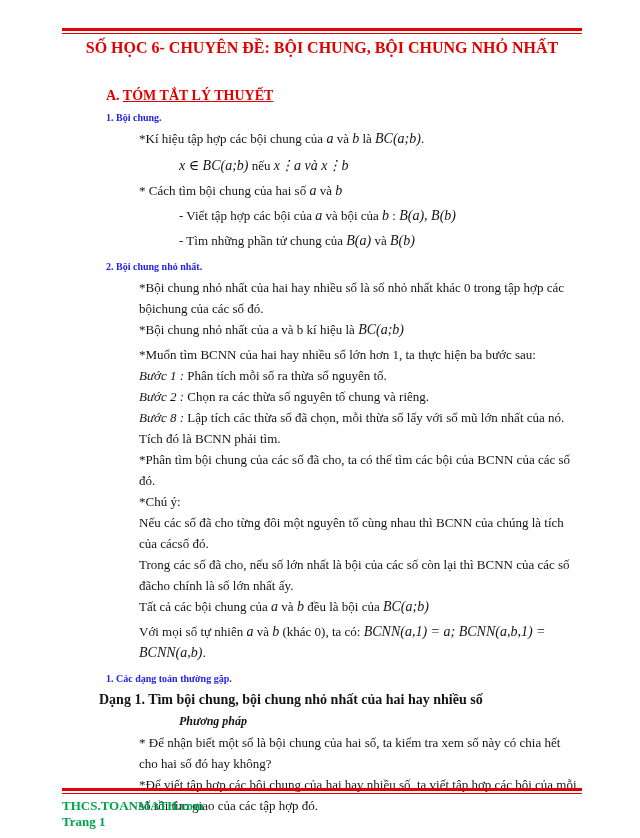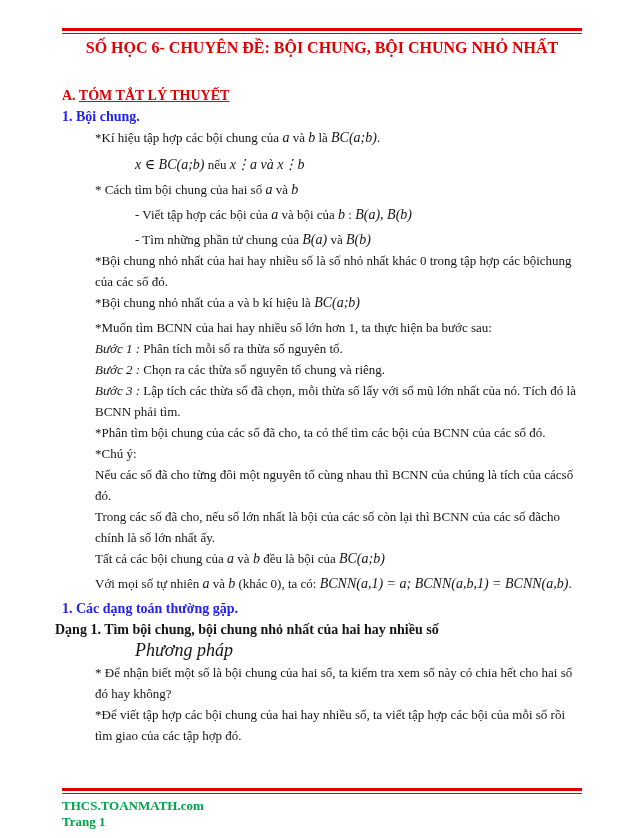--- a/index.html
+++ b/index.html
@@ -12,36 +12,36 @@
   .page { position:absolute; inset:0; padding:28px 58px 0 62px; }
   .rule-double {
     height:6px;
     border-top:3px solid var(--red,#e00000);
     border-bottom:1px solid var(--red,#e00000);
   }
   .doc-title {
     text-align:center; color:var(--red,#e00000); font-weight:bold;
     font-size:16px; margin-top:5px; line-height:18px;
   }
-  .content { margin-top:28px; }
+  .content { margin-top:28px;margin-left:44px; }
   .line { line-height:21px; }
   .indent-0 { padding-left:0; }
   .indent-1 { padding-left:33px; }
   .indent-2 { padding-left:73px; }
   .outdent  { margin-left:-7px; }
   .sp6 { margin-top:6px; margin-bottom:2px; }
   .sp4 { margin-top:4px; }
   .s-n  { }
   .s-m  { font-style:italic; font-size:14px; }
   .s-i  { font-style:italic; }
   .s-b  { font-weight:bold; font-size:14px; }
-  .s-bi { font-weight:normal; font-style:italic; font-size:18px; }
+  .s-bi { font-weight:bold; font-style:italic; font-size:12px; }
   .s-rb  { color:var(--red,#e00000); font-weight:bold; font-size:14px; }
   .s-rbu { color:var(--red,#e00000); font-weight:bold; font-size:14px; text-decoration:underline; }
-  .s-bb  { color:var(--blue,#2222ee); font-weight:bold; font-size:14px; }
+  .s-bb  { color:var(--blue,#2222ee); font-weight:bold; font-size:10px; }
   .footer { position:absolute; left:62px; right:58px; bottom:8px; }
   .footer .rule-double { margin-bottom:4px; }
   .footer-row {
     display:flex; justify-content:space-between;
     color:var(--green,#00a44c); font-weight:bold; font-size:13px;flex-direction:column;
   }
 </style>
 </head>
 <body>
 
@@ -49,26 +49,27 @@
   <div class="rule-double"></div>
   <div class="doc-title">SỐ HỌC 6- CHUYÊN ĐỀ: BỘI CHUNG, BỘI CHUNG NHỎ NHẤT</div>
   <div class="content">
       <p class="line indent-0"><span class="s-rb">A. </span><span class="s-rbu">TÓM TẮT LÝ THUYẾT</span></p>
       <p class="line indent-0"><span class="s-bb">1. Bội chung.</span></p>
       <p class="line indent-1"><span class="s-n">*Kí hiệu tập hợp các bội chung của </span><span class="s-m">a</span><span class="s-n"> và </span><span class="s-m">b</span><span class="s-n"> là </span><span class="s-m">BC(a;b)</span><span class="s-n">.</span></p>
       <p class="line indent-2 sp6"><span class="s-m">x ∈ BC(a;b)</span><span class="s-n"> nếu </span><span class="s-m">x⋮a và x⋮b</span></p>
       <p class="line indent-1 sp4"><span class="s-n">* Cách tìm bội chung của hai số </span><span class="s-m">a</span><span class="s-n"> và </span><span class="s-m">b</span></p>
       <p class="line indent-2 sp4"><span class="s-n">- Viết tập hợp các bội của </span><span class="s-m">a</span><span class="s-n"> và bội của </span><span class="s-m">b</span><span class="s-n"> : </span><span class="s-m">B(a), B(b)</span></p>
       <p class="line indent-2 sp4"><span class="s-n">- Tìm những phần tử chung của </span><span class="s-m">B(a)</span><span class="s-n"> và </span><span class="s-m">B(b)</span></p>
+      <p class="line indent-0 sp4"><span class="s-bb">2. Bội chung nhỏ nhất.</span></p>
       <p class="line indent-1"><span class="s-n">*Bội chung nhỏ nhất của hai hay nhiều số là số nhỏ nhất khác 0 trong tập hợp các bộichung của các số đó.</span></p>
       <p class="line indent-1"><span class="s-n">*Bội chung nhỏ nhất của a và b kí hiệu là </span><span class="s-m">BC(a;b)</span></p>
       <p class="line indent-1 sp4"><span class="s-n">*Muốn tìm BCNN của hai hay nhiều số lớn hơn 1, ta thực hiện ba bước sau:</span></p>
       <p class="line indent-1"><span class="s-i">Bước 1 :</span><span class="s-n"> Phân tích mỗi số ra thừa số nguyên tố.</span></p>
       <p class="line indent-1"><span class="s-i">Bước 2 :</span><span class="s-n"> Chọn ra các thừa số nguyên tố chung và riêng.</span></p>
-      <p class="line indent-1"><span class="s-i">Bước 3 :</span><span class="s-n"> Lập tích các thừa số đã chọn, mỗi thừa số lấy với số mũ lớn nhất của nó. Tích đó là BCNN phải tìm.</span></p>
+      <p class="line indent-1"><span class="s-i">Bước 8 :</span><span class="s-n"> Lập tích các thừa số đã chọn, mỗi thừa số lấy với số mũ lớn nhất của nó. Tích đó là BCNN phải tìm.</span></p>
       <p class="line indent-1"><span class="s-n">*Phân tìm bội chung của các số đã cho, ta có thể tìm các bội của BCNN của các số đó.</span></p>
       <p class="line indent-1"><span class="s-n">*Chú ý:</span></p>
       <p class="line indent-1"><span class="s-n">Nếu các số đã cho từng đôi một nguyên tố cùng nhau thì BCNN của chúng là tích của cácsố đó.</span></p>
       <p class="line indent-1"><span class="s-n">Trong các số đã cho, nếu số lớn nhất là bội của các số còn lại thì BCNN của các số đãcho chính là số lớn nhất ấy.</span></p>
       <p class="line indent-1"><span class="s-n">Tất cả các bội chung của </span><span class="s-m">a</span><span class="s-n"> và </span><span class="s-m">b</span><span class="s-n"> đều là bội của </span><span class="s-m">BC(a;b)</span></p>
       <p class="line indent-1 sp4"><span class="s-n">Với mọi số tự nhiên </span><span class="s-m">a</span><span class="s-n"> và </span><span class="s-m">b</span><span class="s-n"> (khác 0), ta có: </span><span class="s-m">BCNN(a,1) = a; BCNN(a,b,1) = BCNN(a,b)</span><span class="s-n">.</span></p>
       <p class="line indent-0 sp4"><span class="s-bb">1. Các dạng toán thường gặp.</span></p>
       <p class="line indent-0 outdent"><span class="s-b">Dạng 1. Tìm bội chung, bội chung nhỏ nhất của hai hay nhiều số</span></p>
       <p class="line indent-2"><span class="s-bi">Phương pháp</span></p>
       <p class="line indent-1"><span class="s-n">* Để nhận biết một số là bội chung của hai số, ta kiểm tra xem số này có chia hết cho hai số đó hay không?</span></p>

